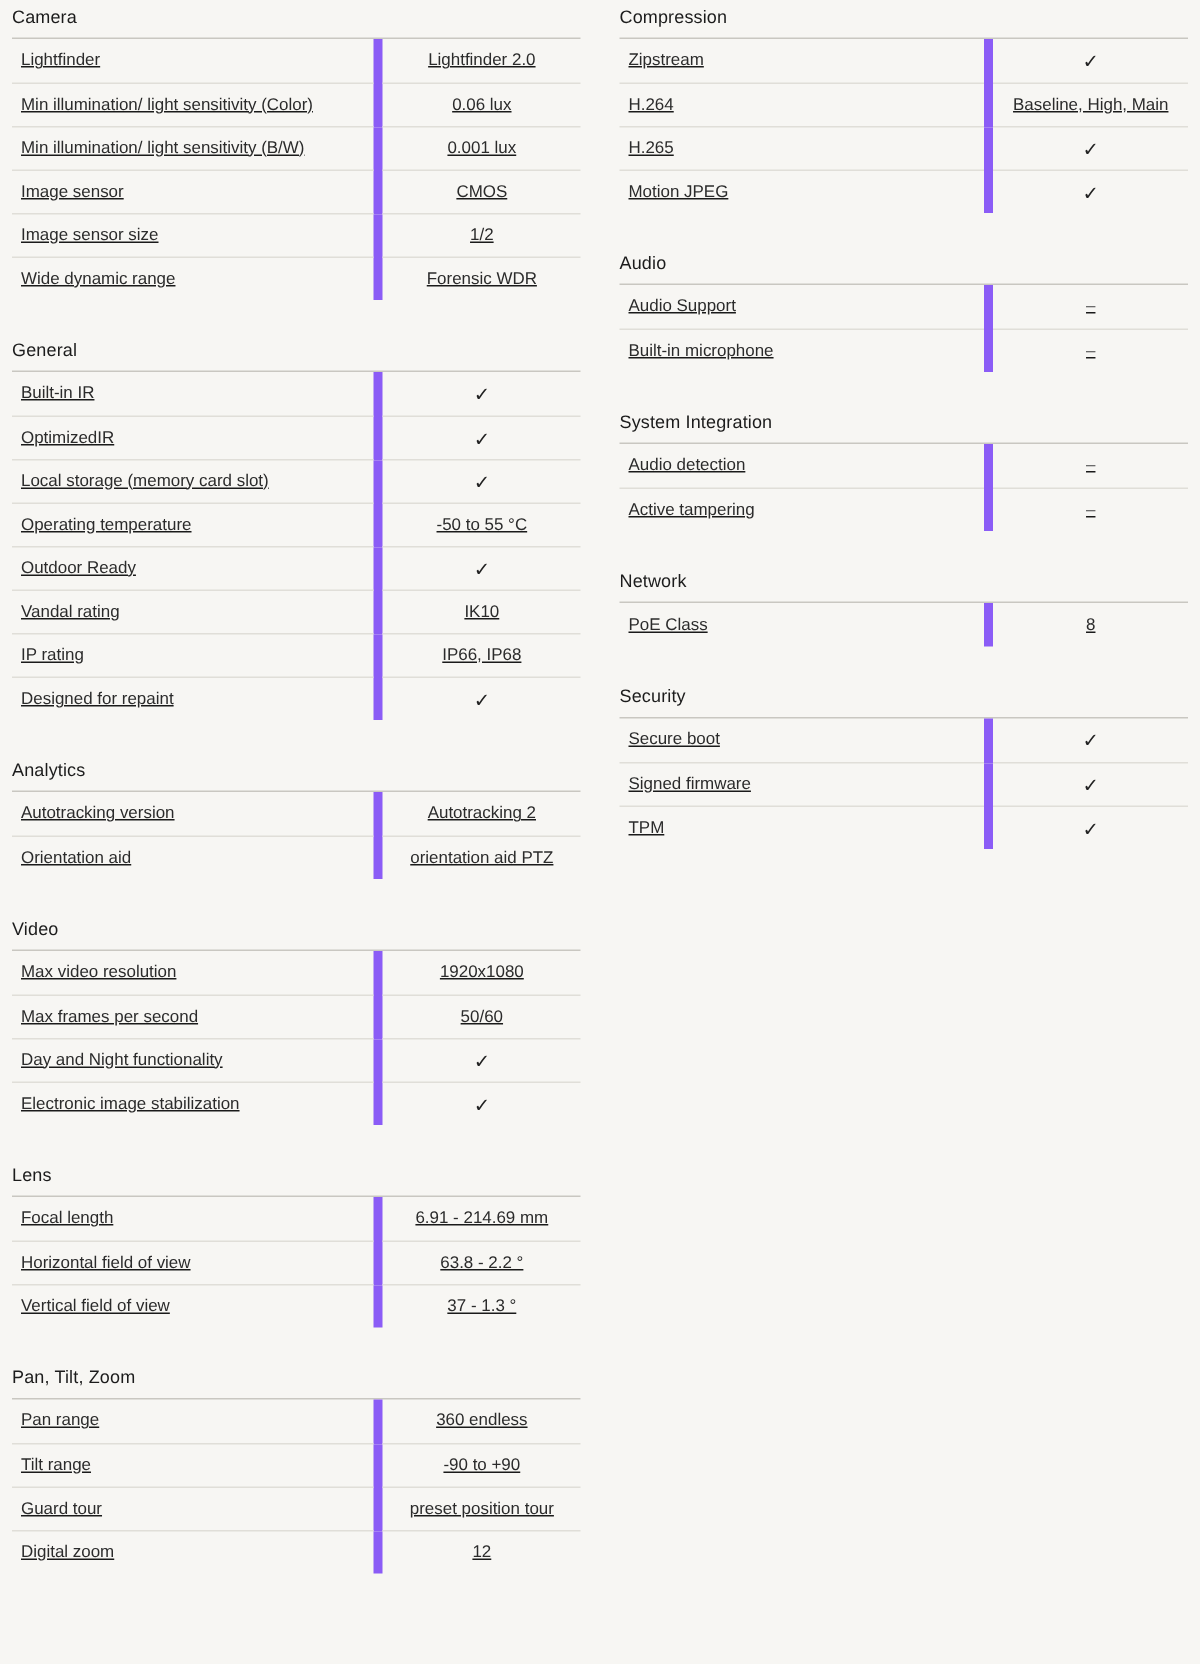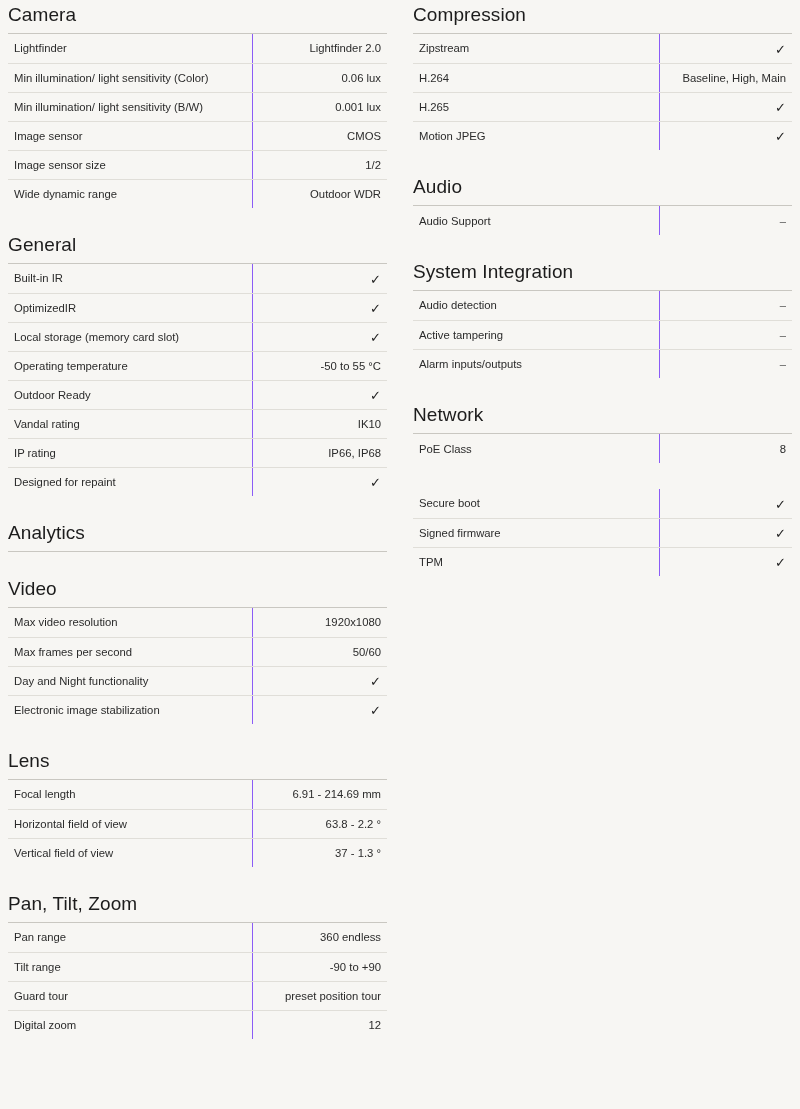--- a/index.html
+++ b/index.html
@@ -24,54 +24,54 @@
   }
   .col {
     width: 379px;
     flex: 0 0 379px;
   }
   .col-right { padding-top: 0; }
 
   .section { margin-bottom: 12px; }
 
   .section-title {
-    font-size: 19px;
+    font-size: 12px;
     font-weight: 400;
     color: #1c1c1c;
     padding: 0 0 7px 0;
     margin: 0 0 0 0;
     border-bottom: 1px solid #c9c7c1;
     letter-spacing: 0.1px;
   }
   .section-title.first { padding-top: 4px; }
 
   table.spec {
     width: 100%;
     border-collapse: collapse;
     table-layout: fixed;
   }
-  table.spec tr { height: 29px; }
+  table.spec tr { height: 29px; text-decoration: underline; }
   table.spec td {
     font-size: 11.3px;
     color: #2b2b2b;
     border-bottom: 1px solid #e0ded8;
     padding: 0 6px;
     vertical-align: middle;
     font-weight: 400;
   }
   table.spec tr:last-child td { border-bottom: none; }
   td.label {
     width: 64.5%;
     padding-left: 2px;
     color: #333;
   }
   td.value {
     width: 35.5%;
-    text-align: right;
-    border-left: 1px solid #8b5cf6;
+    text-align: center;
+    border-left: 6px solid #8b5cf6;
     color: #333;
   }
   
   .col-right td.label { width: 65%; margin-left: 44px; }
   .col-right td.value { width: 35%; }
 
   .check {
     display: inline-block;
     color: #222;
     font-size: 13px;
@@ -106,21 +106,21 @@
             <tr>
               <td class="label">Image sensor</td>
               <td class="value">CMOS</td>
             </tr>
             <tr>
               <td class="label">Image sensor size</td>
               <td class="value">1/2</td>
             </tr>
             <tr>
               <td class="label">Wide dynamic range</td>
-              <td class="value">Outdoor WDR</td>
+              <td class="value">Forensic WDR</td>
             </tr>
           </tbody>
         </table>
       </div>
       <div class="spacer-sm"></div>
       <div class="section">
         <div class="section-title">General</div>
         <table class="spec">
           <tbody>
             <tr>
@@ -154,20 +154,32 @@
             <tr>
               <td class="label">Designed for repaint</td>
               <td class="value"><span class="check">✓</span></td>
             </tr>
           </tbody>
         </table>
       </div>
       <div class="spacer-sm"></div>
       <div class="section">
         <div class="section-title">Analytics</div>
+        <table class="spec">
+          <tbody>
+            <tr>
+              <td class="label">Autotracking version</td>
+              <td class="value">Autotracking 2</td>
+            </tr>
+            <tr>
+              <td class="label">Orientation aid</td>
+              <td class="value">orientation aid PTZ</td>
+            </tr>
+          </tbody>
+        </table>
       </div>
       <div class="spacer-sm"></div>
       <div class="section">
         <div class="section-title">Video</div>
         <table class="spec">
           <tbody>
             <tr>
               <td class="label">Max video resolution</td>
               <td class="value">1920x1080</td>
             </tr>
@@ -257,57 +269,58 @@
       </div>
       <div class="spacer-sm"></div>
       <div class="section">
         <div class="section-title">Audio</div>
         <table class="spec">
           <tbody>
             <tr>
               <td class="label">Audio Support</td>
               <td class="value"><span class="dash">–</span></td>
             </tr>
+            <tr>
+              <td class="label">Built-in microphone</td>
+              <td class="value"><span class="dash">–</span></td>
+            </tr>
           </tbody>
         </table>
       </div>
       <div class="spacer-sm"></div>
       <div class="section">
         <div class="section-title">System Integration</div>
         <table class="spec">
           <tbody>
             <tr>
               <td class="label">Audio detection</td>
               <td class="value"><span class="dash">–</span></td>
             </tr>
             <tr>
               <td class="label">Active tampering</td>
               <td class="value"><span class="dash">–</span></td>
             </tr>
-            <tr>
-              <td class="label">Alarm inputs/outputs</td>
-              <td class="value"><span class="dash">–</span></td>
-            </tr>
           </tbody>
         </table>
       </div>
       <div class="spacer-sm"></div>
       <div class="section">
         <div class="section-title">Network</div>
         <table class="spec">
           <tbody>
             <tr>
               <td class="label">PoE Class</td>
               <td class="value">8</td>
             </tr>
           </tbody>
         </table>
       </div>
       <div class="spacer-sm"></div>
       <div class="section">
+        <div class="section-title">Security</div>
         <table class="spec">
           <tbody>
             <tr>
               <td class="label">Secure boot</td>
               <td class="value"><span class="check">✓</span></td>
             </tr>
             <tr>
               <td class="label">Signed firmware</td>
               <td class="value"><span class="check">✓</span></td>
             </tr>

